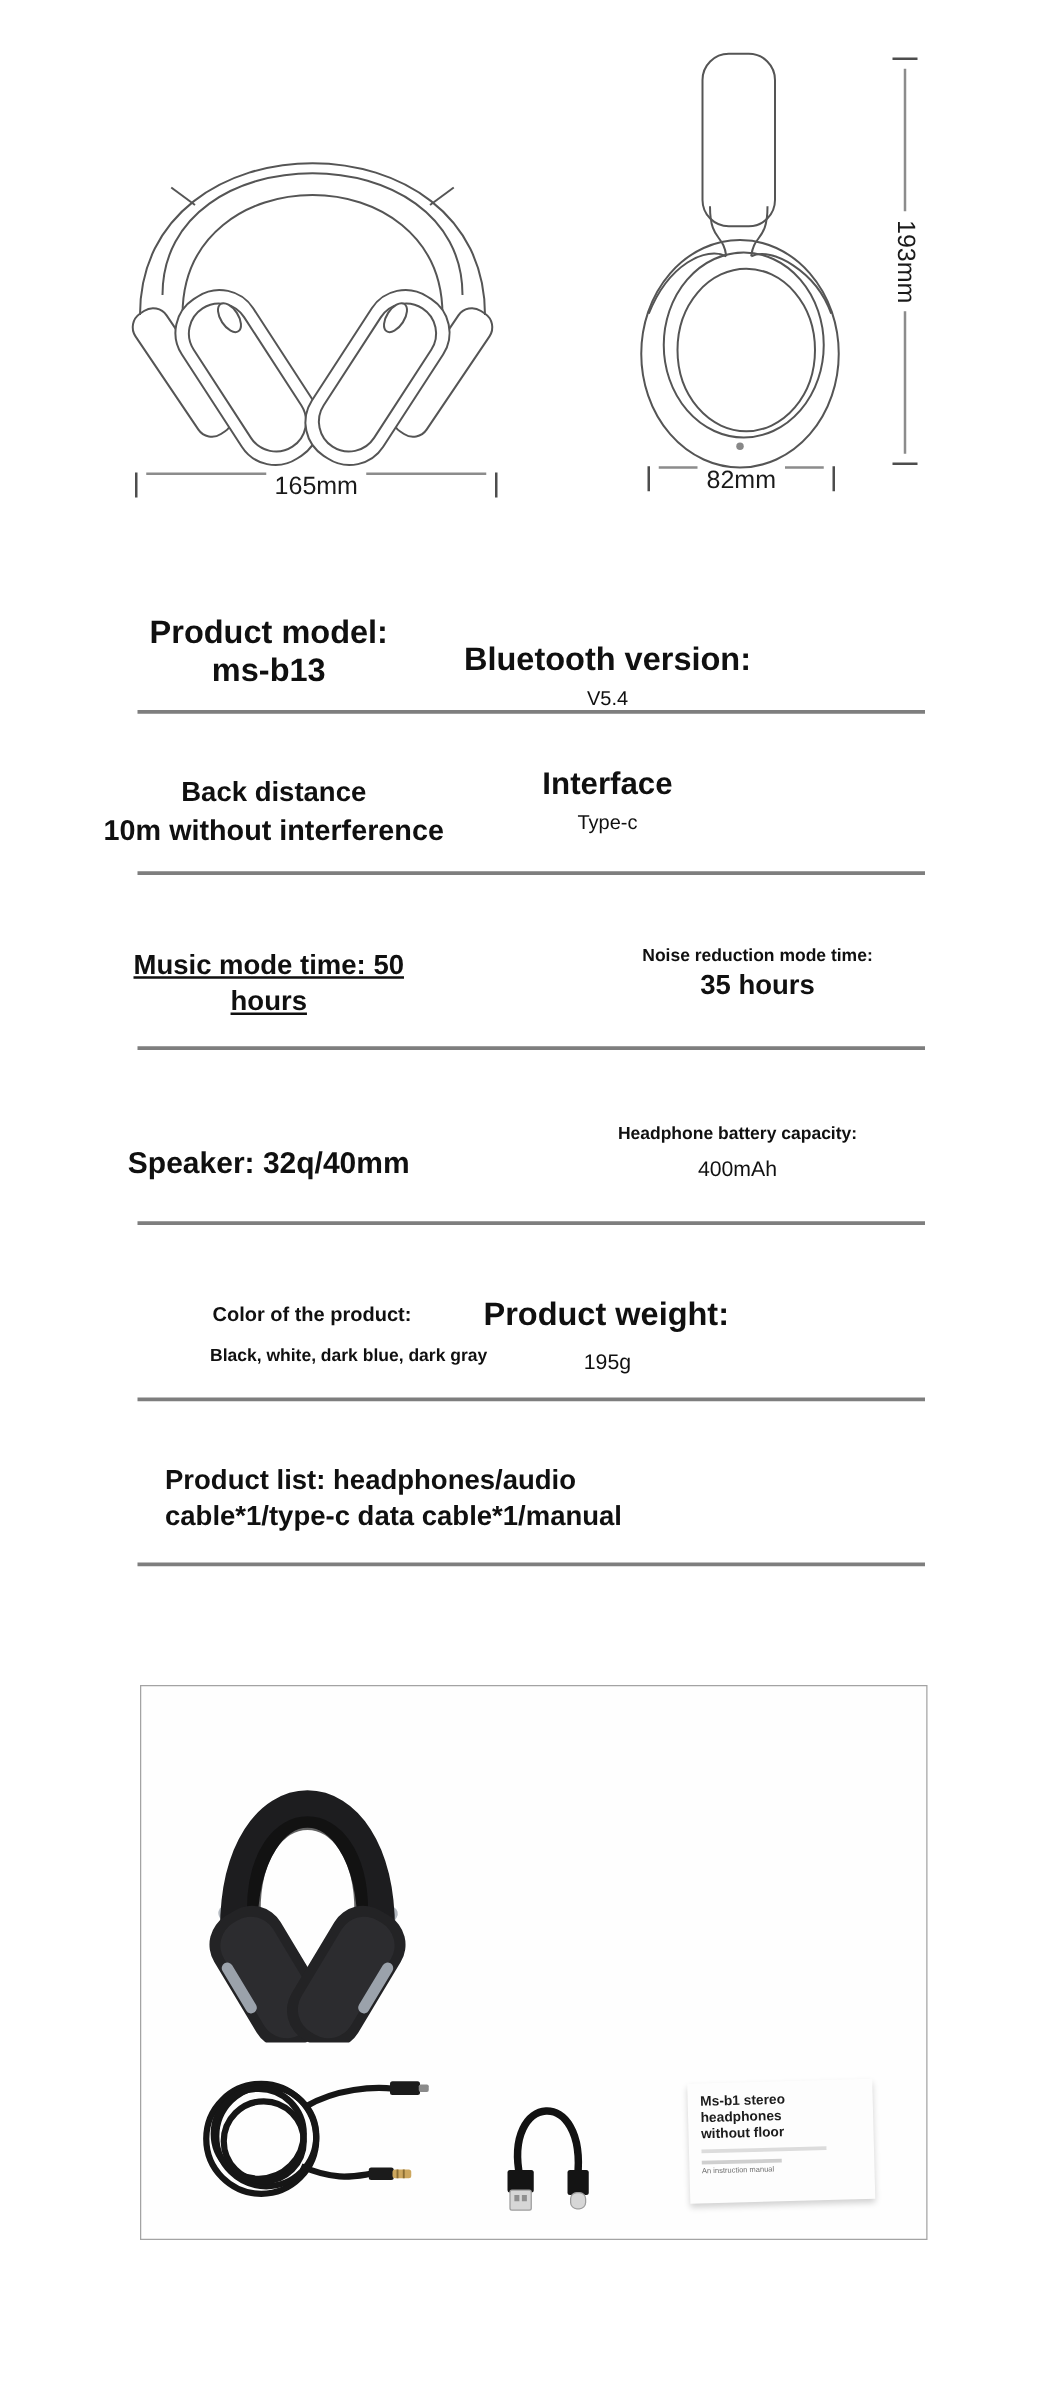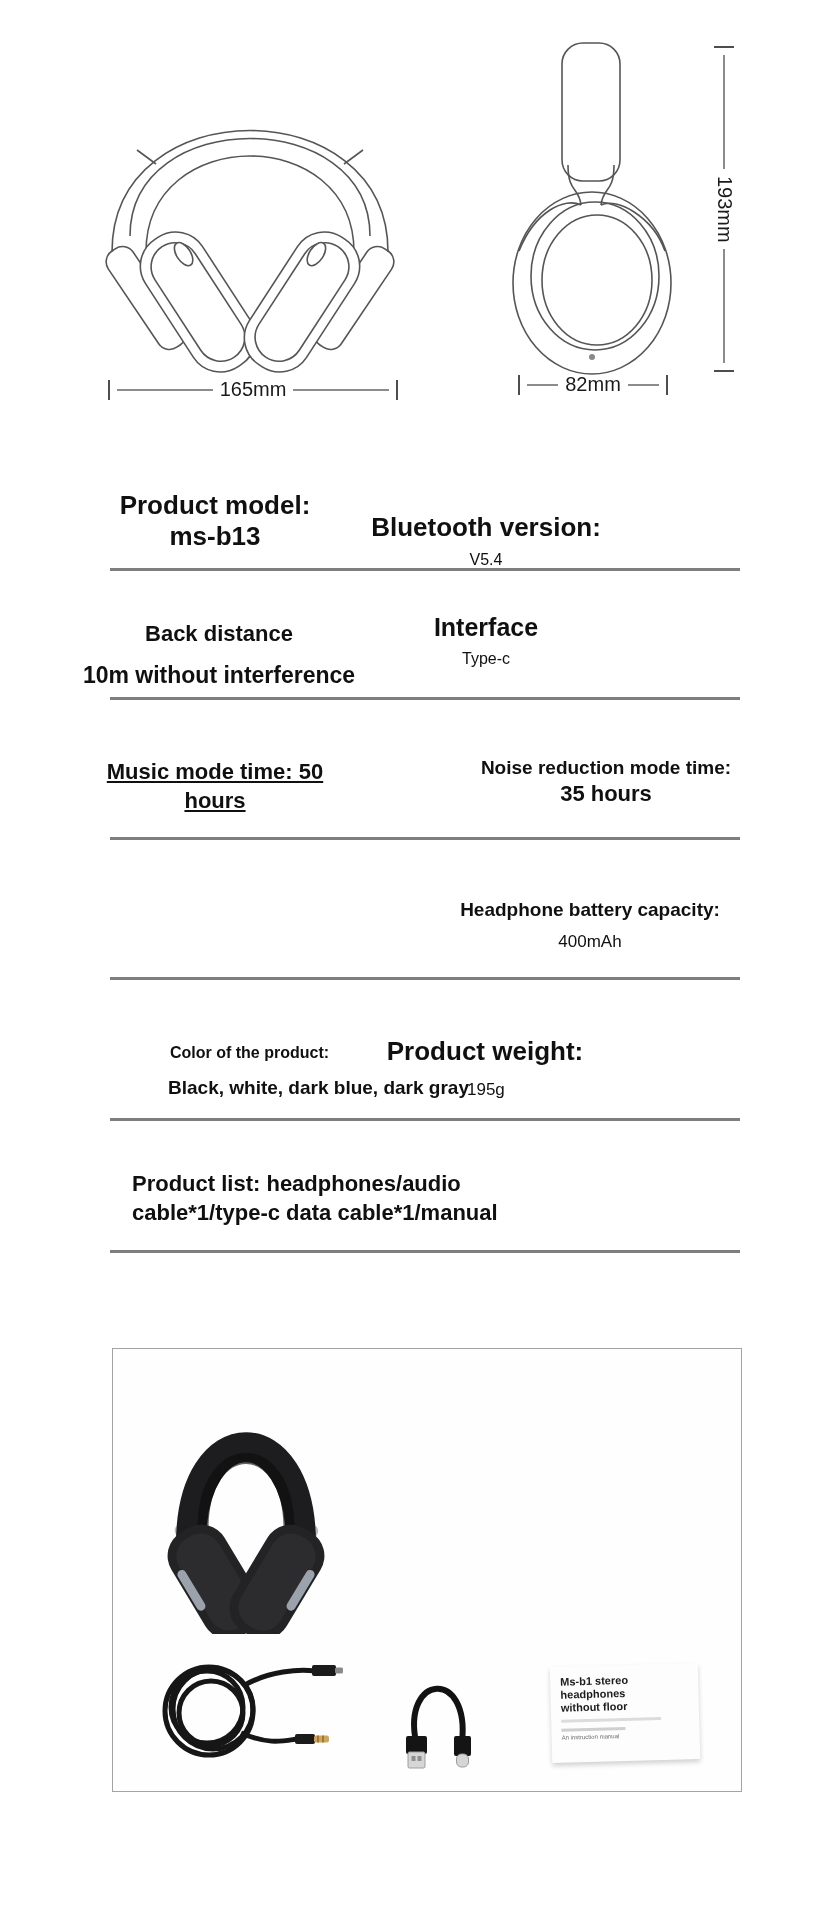--- a/index.html
+++ b/index.html
@@ -3,45 +3,45 @@
 <meta charset="utf-8">
 <style>
   html,body{margin:0;padding:0;background:#ffffff;}
   .canvas{
     position:relative;width:834px;height:1920px;margin:0 auto;background:#ffffff;
     font-family:"Liberation Sans","DejaVu Sans",sans-serif;color:#101010;overflow:hidden;
   }
   
   .drawing{position:absolute;}
   
-  .dim-h{position:absolute;display:flex;align-items:center;gap:7px;}
+  .dim-h{position:absolute;display:flex;align-items:flex-start;gap:7px;}
   .dim-h .tick{width:2px;height:20px;background:#4d4d4d;}
   .dim-h .line{flex:1;height:2px;background:#8c8c8c;}
   .dim-h .lbl{font-size:20px;color:#1a1a1a;white-space:nowrap;}
   
   .dim-v{position:absolute;display:flex;flex-direction:column;align-items:center;gap:7px;}
   .dim-v .tick{height:2px;width:20px;background:#4d4d4d;}
   .dim-v .line{flex:1;width:2px;background:#8c8c8c;}
   .dim-v .lbl{writing-mode:vertical-rl;text-orientation:mixed;font-size:20px;color:#1a1a1a;white-space:nowrap;}
   
   .divider{position:absolute;left:110px;width:630px;height:3px;background:#7e7e7e;}
   .cell{position:absolute;text-align:center;}
   .cc{transform:translateX(-50%);}
   .b{font-weight:700;}
   .nw{white-space:nowrap;}
   .t26{font-size:26px;line-height:1.2;}
   .t25{font-size:25px;line-height:1.2;}
   .t24{font-size:24px;line-height:1.25;}
   .t23{font-size:23px;line-height:1.25;}
   .t22{font-size:22px;line-height:1.3;}
-  .t19{font-size:19px;line-height:1.25;}
+  .t19{font-size:14px;line-height:1.25;}
   .t17{font-size:17px;}
   .t16{font-size:16px;}
   .sub{font-weight:400;}
-  .mt6{margin-top:12px;} .mt8{margin-top:8px;} .mt10{margin-top:10px;} .mt12{margin-top:0;}
+  .mt6{margin-top:1px;} .mt8{margin-top:8px;} .mt10{margin-top:10px;} .mt12{margin-top:0;}
   
   .photo-box{
     position:absolute;left:112px;top:1348px;width:628px;height:442px;
     border:1px solid #a3a3a3;background:#fefefe;
   }
   .photo-box .item{position:absolute;}
   .manual{
     position:absolute;left:438px;top:316px;width:148px;height:96px;
     background:#fdfdfd;box-shadow:0 3px 5px rgba(0,0,0,0.18);transform:rotate(-1.5deg);
     padding:9px 10px;box-sizing:border-box;
@@ -147,20 +147,23 @@
 
   <div class="cell cc" style="left:215px;top:758px;width:250px;text-decoration:underline;">
     <div class="b t22">Music mode time: 50 hours</div>
   </div>
   <div class="cell cc" style="left:606px;top:756px;">
     <div class="b t19 nw">Noise reduction mode time:</div>
     <div class="b t22 mt12">35 hours</div>
   </div>
   <div class="divider" style="top:837px;"></div>
 
+  <div class="cell cc" style="left:215px;top:916px;">
+    <div class="b t24 nw">Speaker: 32q/40mm</div>
+  </div>
   <div class="cell cc" style="left:590px;top:898px;">
     <div class="b t19 nw">Headphone battery capacity:</div>
     <div class="sub t17 mt10">400mAh</div>
   </div>
   <div class="divider" style="top:977px;"></div>
 
   <div class="cell" style="left:170px;top:1044px;">
     <div class="b t16 nw">Color of the product:</div>
   </div>
   <div class="cell" style="left:168px;top:1076px;text-align:center;">

